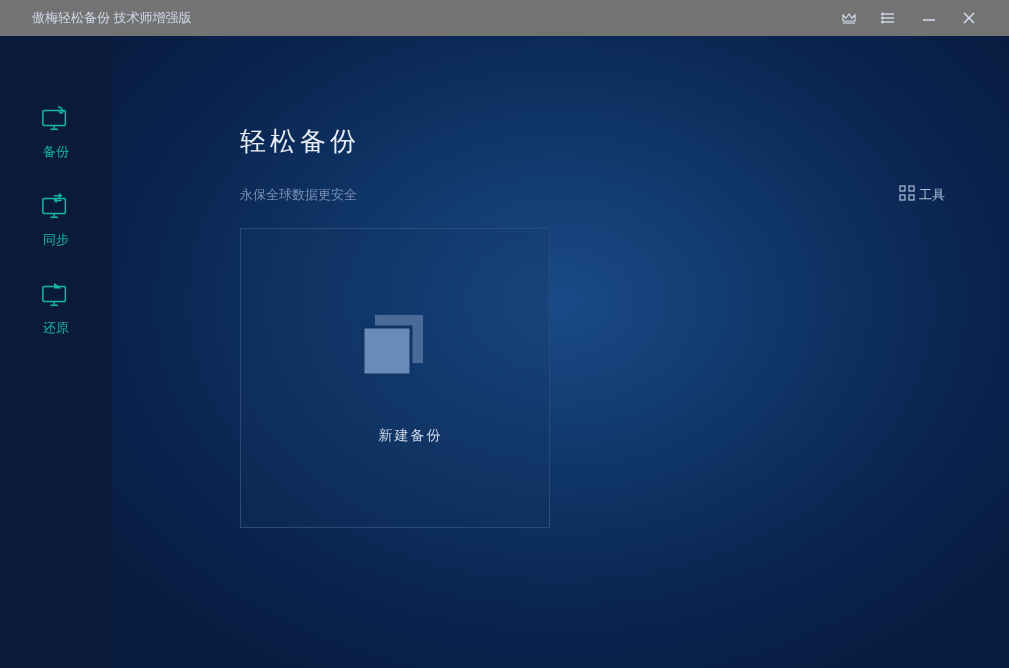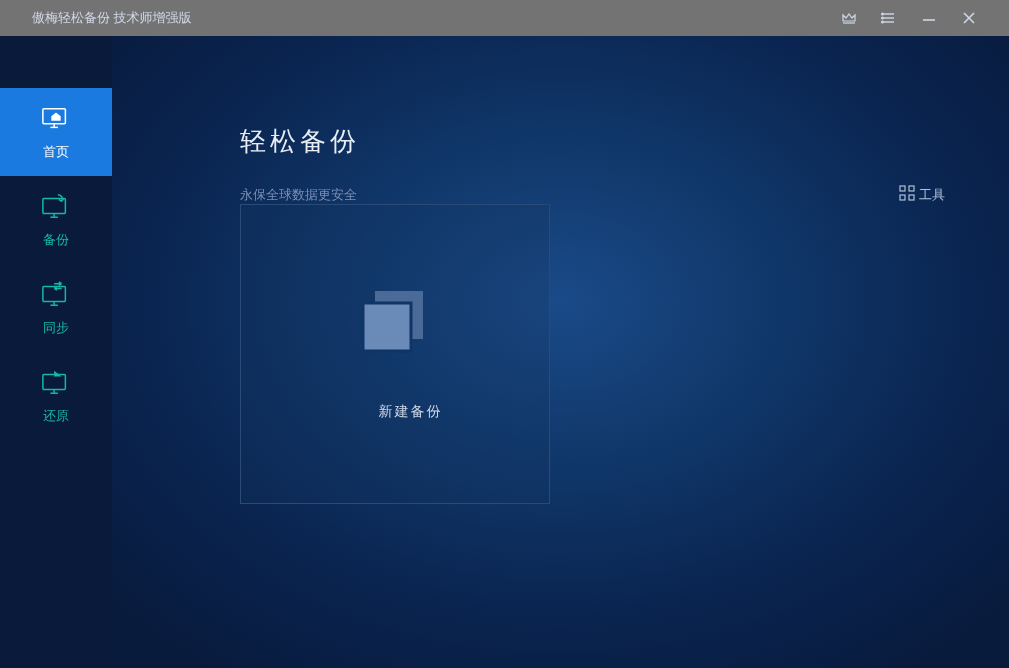--- a/index.html
+++ b/index.html
@@ -54,20 +54,21 @@
   font-size: 26px;
   font-weight: 300;
   color: #e8ecf4;
   letter-spacing: 4px;
   margin-bottom: 26px;
 }
 .subtitle-row {
   display: flex;
   justify-content: space-between;
   align-items: center;
+  margin-bottom: 24px;
 }
 .subtitle { font-size: 13px; color: #7a8fb5; }
 .tools-btn {
   display: flex;
   align-items: center;
   gap: 4px;
   font-size: 13px;
   color: #b0c0d8;
   cursor: pointer;
 }
@@ -122,31 +123,20 @@
         <line x1="3" y1="3" x2="13" y2="13"></line>
           <line x1="13" y1="3" x2="3" y2="13"></line>
       </svg>
     </div>
   </div>
 </div>
 
 <div class="main">
   <div class="sidebar">
 
-    <div class="sidebar-item active">
-      <span>
-        <svg viewBox="0 0 32 28" fill="none" stroke="currentColor" stroke-width="1.6">
-          <rect x="2" y="4" width="24" height="16" rx="1"></rect>
-          <line x1="10" y1="24" x2="18" y2="24"></line>
-          <line x1="14" y1="20" x2="14" y2="24"></line>
-          <path d="M16 8 L21 12 L21 17 L11 17 L11 12 Z" fill="currentColor" stroke="none"></path>
-        </svg>
-      </span>
-      <span>首页</span>
-    </div>
 
     <div class="sidebar-item">
       <span>
         <svg viewBox="0 0 32 28" fill="none" stroke="currentColor" stroke-width="1.6">
           <rect x="2" y="6" width="24" height="16" rx="1"></rect>
           <line x1="10" y1="26" x2="18" y2="26"></line>
           <line x1="14" y1="22" x2="14" y2="26"></line>
           <path d="M18 2 C22 2 24 6 22 9 M22 9 L19 7 M22 9 L24 6" stroke-width="1.6"></path>
         </svg>
       </span>

